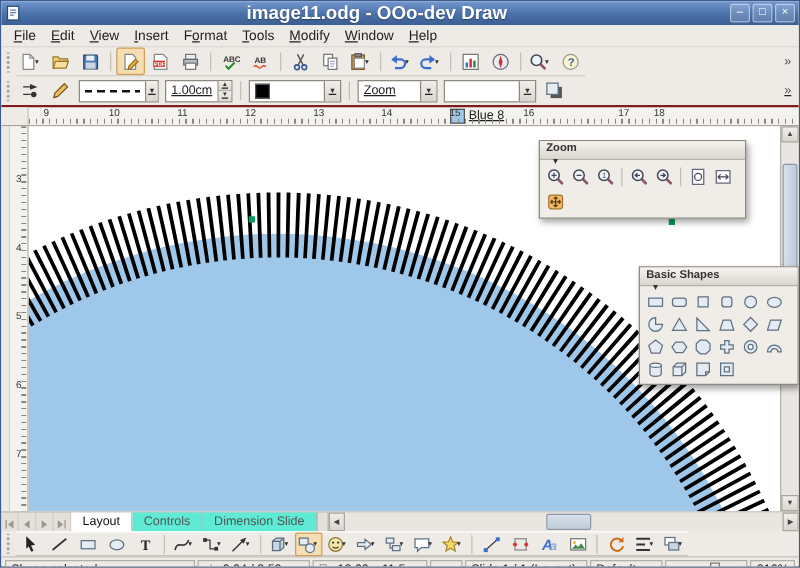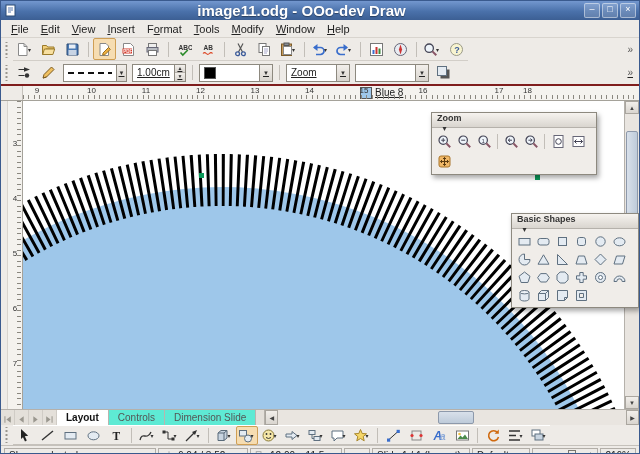--- a/index.html
+++ b/index.html
@@ -76,21 +76,21 @@
   .vtrack{flex:1;position:relative;}
   .vthumb{position:absolute;left:1px;right:1px;top:17px;height:100px;
     background:linear-gradient(90deg,#d8e0ea,#becbda);border:1px solid #8d99ab;border-radius:2px;}
   
   .tabbar{height:15px;display:flex;align-items:stretch;background:#e4e0da;
     border-top:1px solid #b5b1ab;font-size:10px;}
   .tabnav{width:13px;display:flex;align-items:center;justify-content:center;border-right:1px solid #d0ccc6;}
   .tabnav .ticon{width:11px;height:11px;}
   .tab{padding:0 9px;display:flex;align-items:center;color:#555;
     border-right:1px solid #b9b5af;background:#5eead4;white-space:nowrap;}
-  .tab.active{background:#fff;color:#111;font-weight:bold;}
+  .tab.active{background:#fff;color:#111;font-weight:normal;}
   .tab-space{width:8px;}
   .hscroll{flex:1;display:flex;background:#e9e5e0;border-left:1px solid #b5b1ab;}
   .hscroll .sbtn{width:13px;height:auto;}
   .htrack{flex:1;position:relative;}
   .hthumb{position:absolute;top:1px;bottom:1px;left:46%;width:34px;
     background:linear-gradient(180deg,#d8e0ea,#becbda);border:1px solid #8d99ab;border-radius:2px;}
   
   #draw-toolbar{height:18px;border-top:1px solid #fff;border-bottom:1px solid #c5c1bb;}
   #draw-toolbar .tbtn{height:17px;width:20px;}
   

